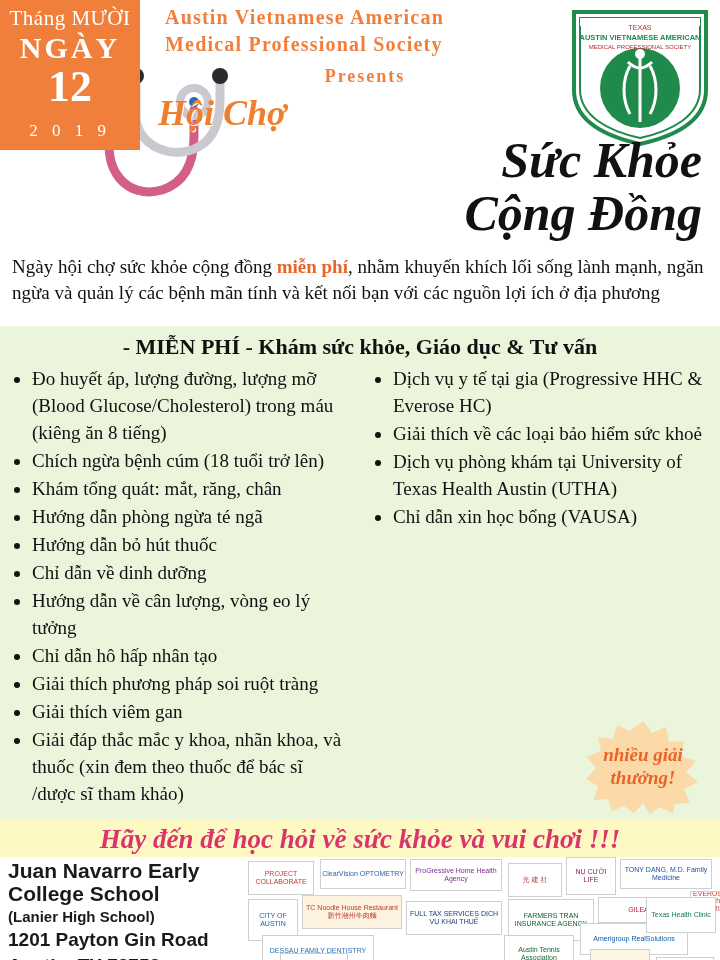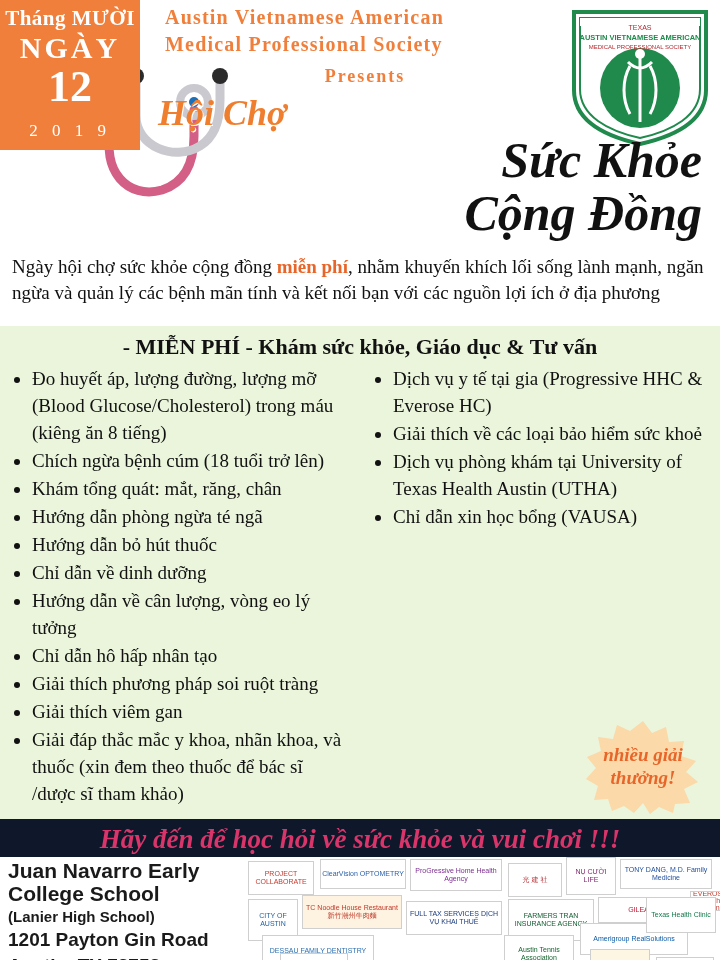--- a/index.html
+++ b/index.html
@@ -27,21 +27,21 @@
     left: 0; top: 0;
     width: 140px;
     height: 150px;
     background: #f07f3c;
     color: #ffffff;
     text-align: center;
     z-index: 3;
   }
   .date-thang {
     font-size: 21px;
-    font-weight: bold;
+    font-weight: normal;
     letter-spacing: 0.5px;
     padding-top: 6px;
     font-family: "Liberation Serif", serif;
   }
   .date-ngay {
     font-size: 30px;
     font-weight: bold;
     letter-spacing: 3px;
     line-height: 1.0;
     margin-top: 2px;
@@ -193,21 +193,21 @@
 
   
   .cta {
     text-align: center;
     font-family: "Liberation Serif", serif;
     font-style: italic;
     font-weight: bold;
     font-size: 27px;
     color: #d9356a;
     padding: 5px 0 2px 0;
-    background: #0f172a;
+    background: #fef9c3;
   }
 
   
   .bottom {
     position: relative;
     height: 200px;
     background: #ffffff;
   }
   .venue {
     position: absolute;

